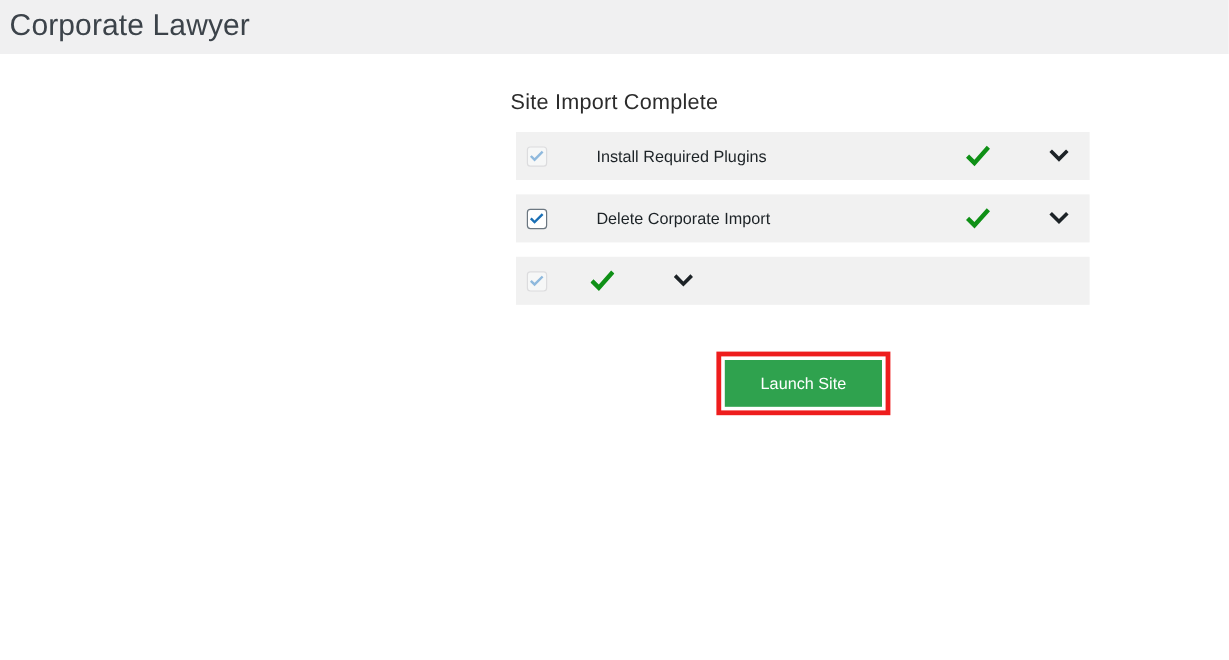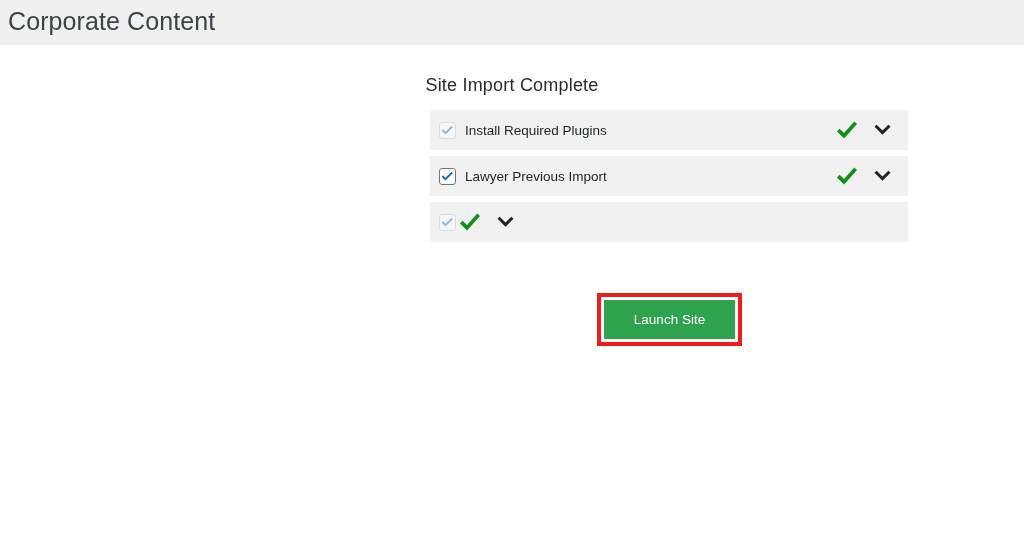--- a/index.html
+++ b/index.html
@@ -63,24 +63,25 @@
     position: absolute;
     left: 430px;
     top: 65px;
     width: 478px;
   }
 
   .step-row {
     position: relative;
     height: 40px;
     background: #f1f1f1;
-    margin-bottom: 6px;
-    box-sizing: border-box;
-    display: flex;
-    align-items: center;
+    margin-bottom: 12px;
+    box-sizing: border-box;
+    display: flex;
+    align-items: center;
+    gap: 32px;
   }
 
   
   .step-checkbox {
     position: relative;
     width: 17px;
     height: 17px;
     margin-left: 9px;
     flex: 0 0 auto;
     box-sizing: border-box;
@@ -163,21 +164,21 @@
     padding: 0;
     display: flex;
     align-items: center;
     justify-content: center;
   }
 </style>
 </head>
 <body>
 
 <div class="admin-bar">
-  <div class="admin-bar-title">Corporate Content</div>
+  <div class="admin-bar-title">Corporate Lawyer</div>
 </div>
 
 <div class="content">
 
   <div class="page-heading">Site Import Complete</div>
 
   <div class="steps-panel">
 
     <div class="step-row">
       <span class="step-checkbox disabled">
@@ -197,21 +198,21 @@
           </svg>
       </span>
     </div>
 
     <div class="step-row">
       <span class="step-checkbox enabled">
         <svg viewBox="0 0 20 20" aria-hidden="true">
             <path d="M7.3 15.4 2.2 10.3l1.9-1.9 3.2 3.2 8-8L17.2 5.5z"></path>
           </svg>
       </span>
-      <span class="step-label">Lawyer Previous Import</span>
+      <span class="step-label">Delete Corporate Import</span>
       <span class="step-status">
         <svg viewBox="0 0 20 18" aria-hidden="true">
             <path d="M7.1 17.5 0 10.4l2.6-2.7 4.4 4.4L17.3 0.5 20 3z"></path>
           </svg>
       </span>
       <span class="step-toggle">
         <svg viewBox="0 0 20 14" aria-hidden="true">
             <path d="M10 12.6 0.6 3.2 3.1 0.7 10 7.6 16.9 0.7 19.4 3.2z"></path>
           </svg>
       </span>

